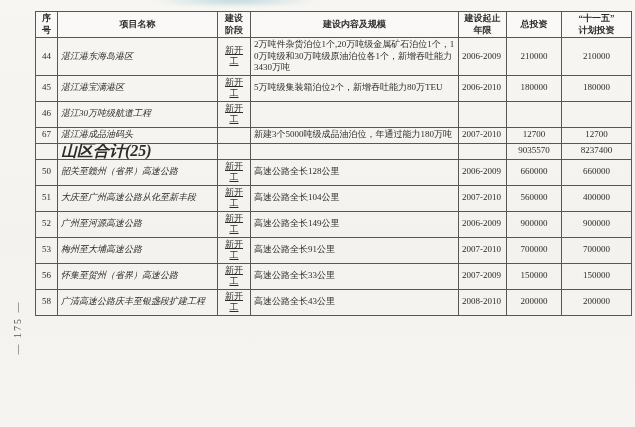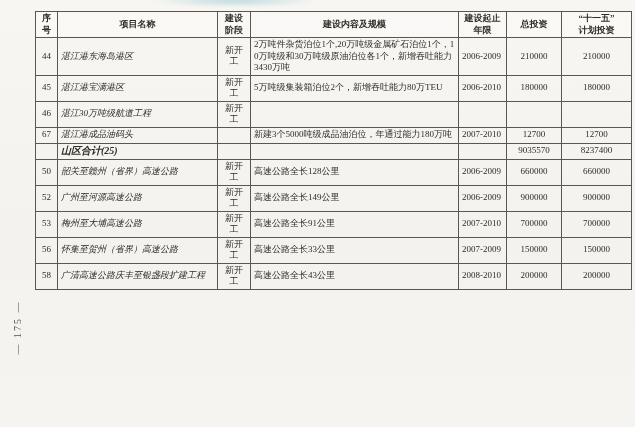--- a/index.html
+++ b/index.html
@@ -68,27 +68,27 @@
   }
   col.c-no     { width: 22px; }
   col.c-name   { width: 160px; }
   col.c-phase  { width: 33px; }
   col.c-content{ width: 208px; }
   col.c-years  { width: 48px; }
   col.c-total  { width: 55px; }
   col.c-plan   { width: 70px; }
   td.cell-no    { text-align: center; }
   td.cell-name  { text-align: left; font-style: italic; }
-  td.cell-phase { text-align: center; }
+  td.cell-phase { text-align: center; text-decoration: underline; }
   td.cell-content { text-align: left; }
   td.cell-years { }
   td.cell-total, td.cell-plan { text-align: center; padding-right: 5px; }
   tbody tr { min-height: 14px; }
   tbody td { height: 13px; }
-  tr.subtotal td.cell-name { font-weight: bold; font-size: 10px; }
+  tr.subtotal td.cell-name { font-weight: bold; font-size: 16px; }
 </style>
 </head>
 <body>
 
 <div class="page">
 
   <div class="scan-artifact"></div>
 
   <div class="page-number">— 175 —</div>
 
@@ -167,20 +167,29 @@
           <tr>
       <td class="cell-no">50</td>
       <td class="cell-name">韶关至赣州（省界）高速公路</td>
       <td class="cell-phase">新开工</td>
       <td class="cell-content">高速公路全长128公里</td>
       <td class="cell-years">2006-2009</td>
       <td class="cell-total">660000</td>
       <td class="cell-plan">660000</td>
     </tr>
           <tr>
+      <td class="cell-no">51</td>
+      <td class="cell-name">大庆至广州高速公路从化至新丰段</td>
+      <td class="cell-phase">新开工</td>
+      <td class="cell-content">高速公路全长104公里</td>
+      <td class="cell-years">2007-2010</td>
+      <td class="cell-total">560000</td>
+      <td class="cell-plan">400000</td>
+    </tr>
+          <tr>
       <td class="cell-no">52</td>
       <td class="cell-name">广州至河源高速公路</td>
       <td class="cell-phase">新开工</td>
       <td class="cell-content">高速公路全长149公里</td>
       <td class="cell-years">2006-2009</td>
       <td class="cell-total">900000</td>
       <td class="cell-plan">900000</td>
     </tr>
           <tr>
       <td class="cell-no">53</td>

